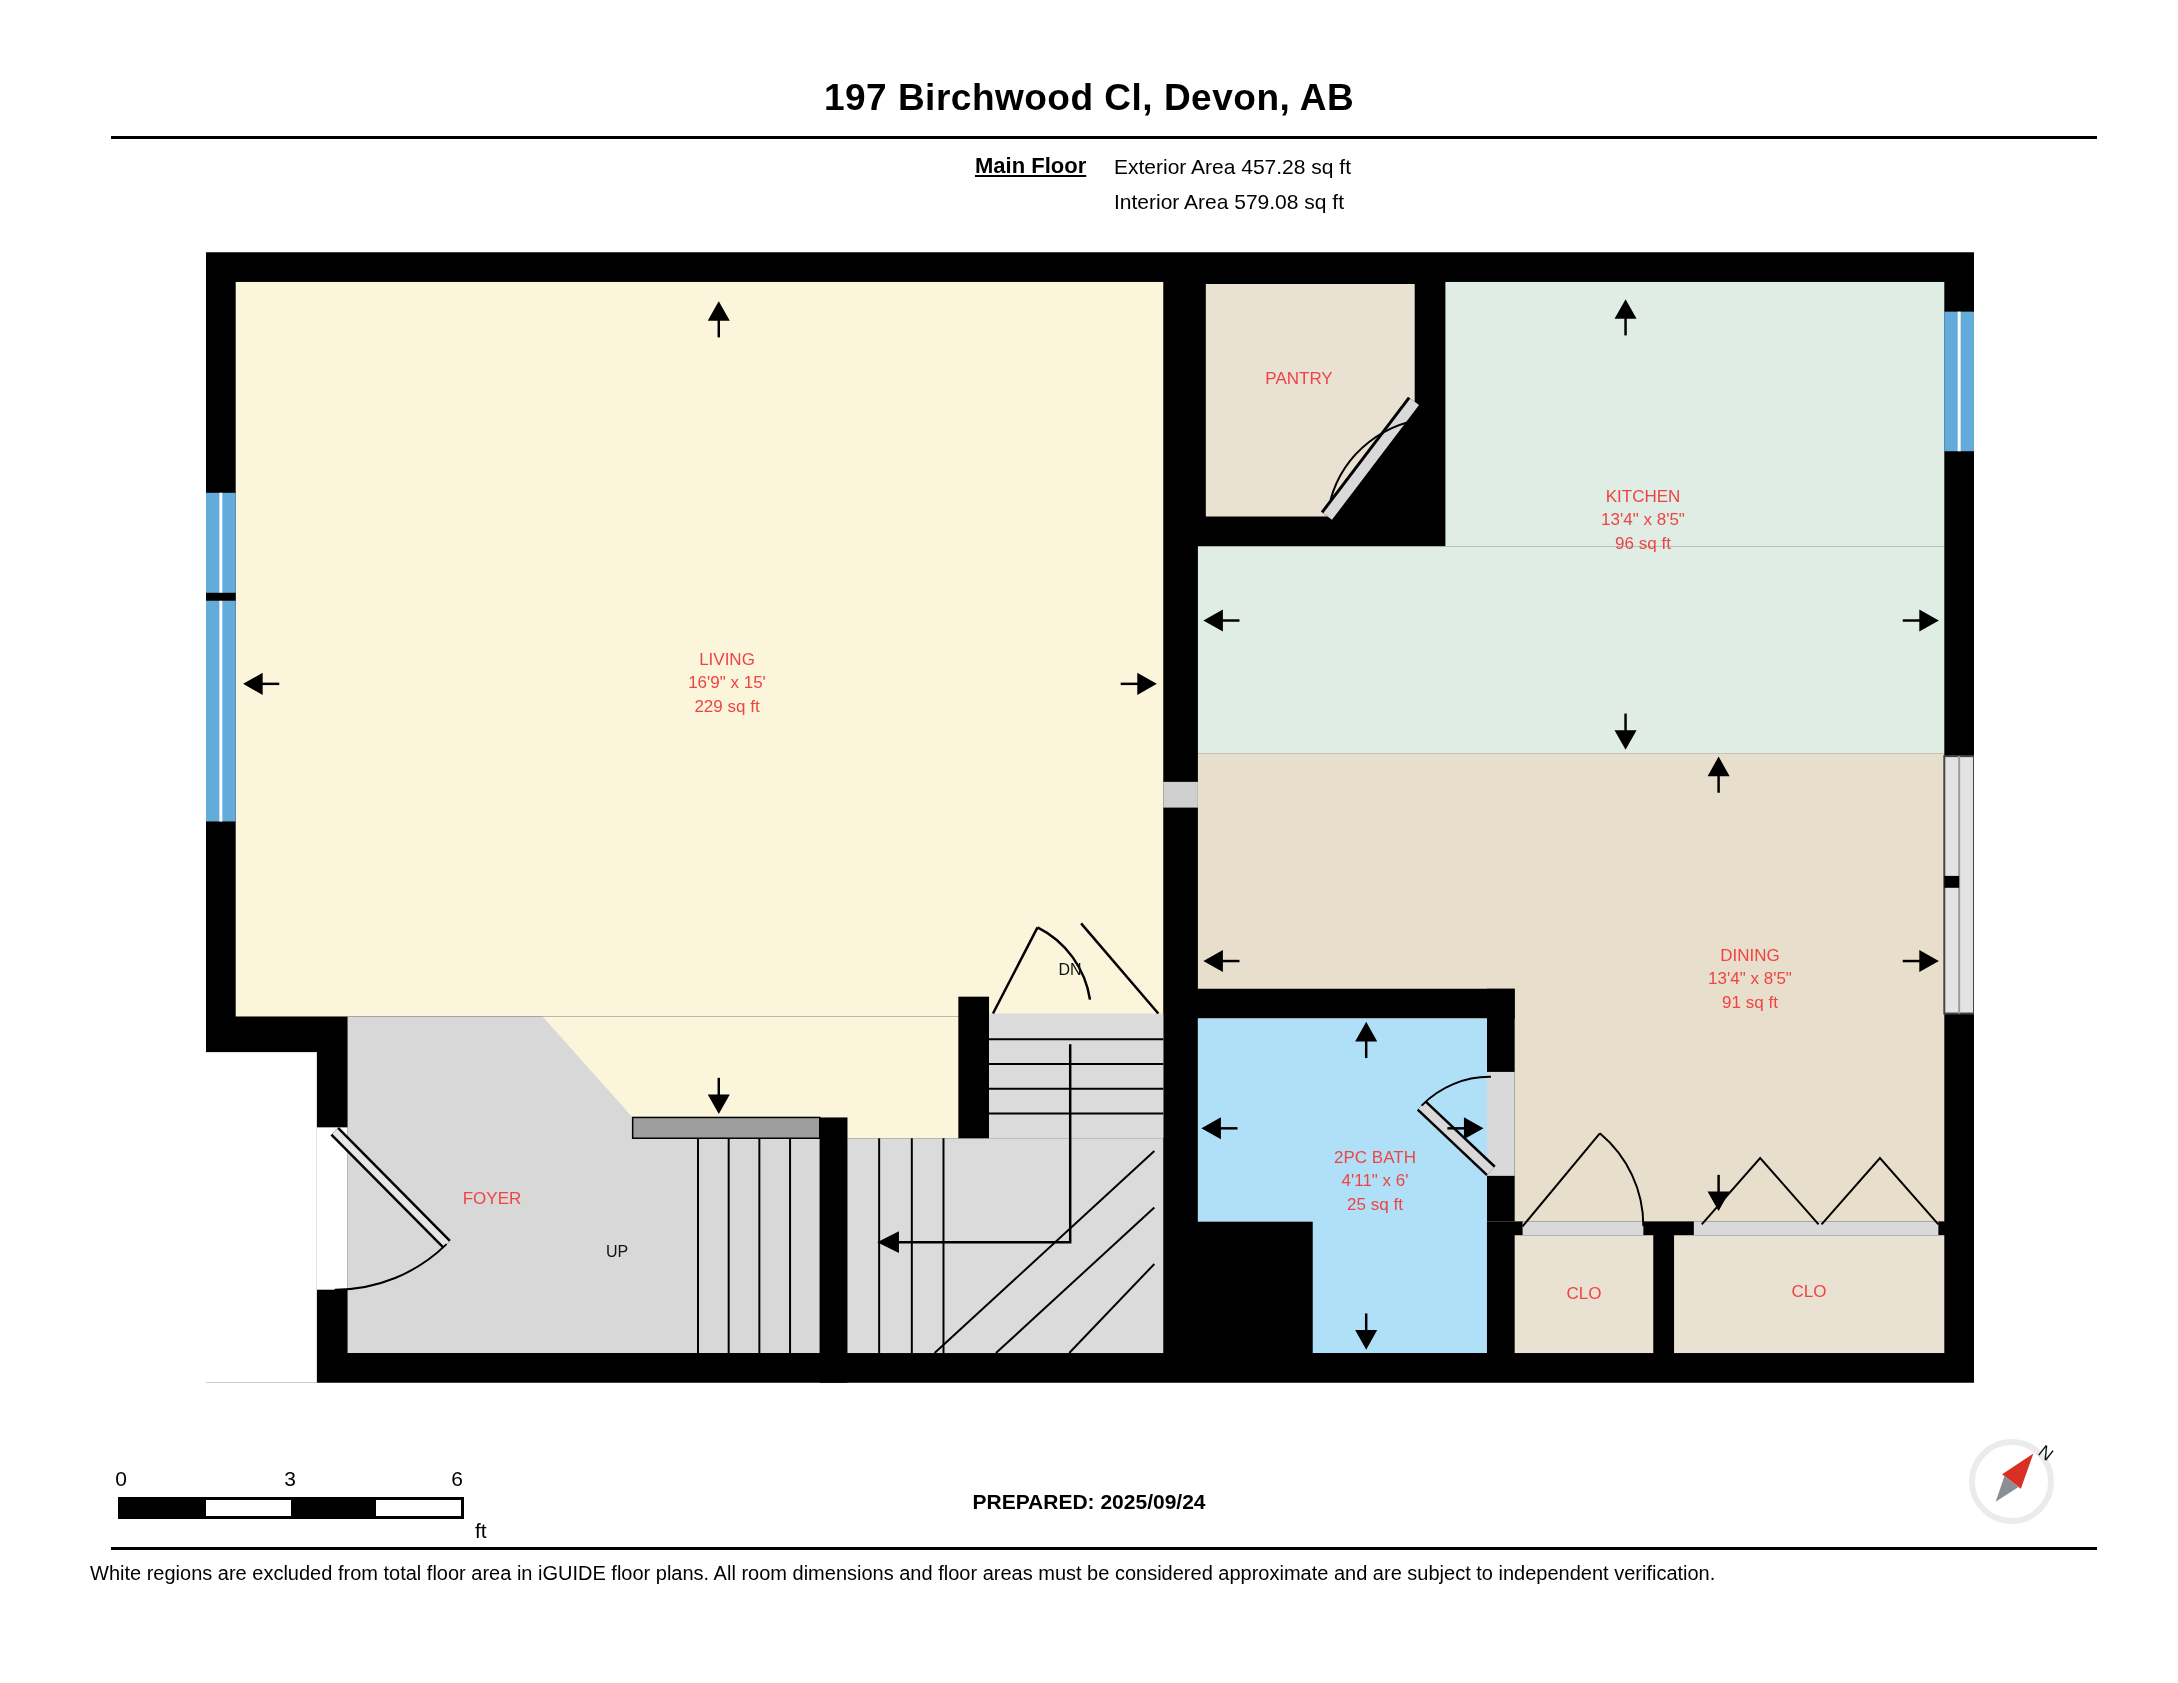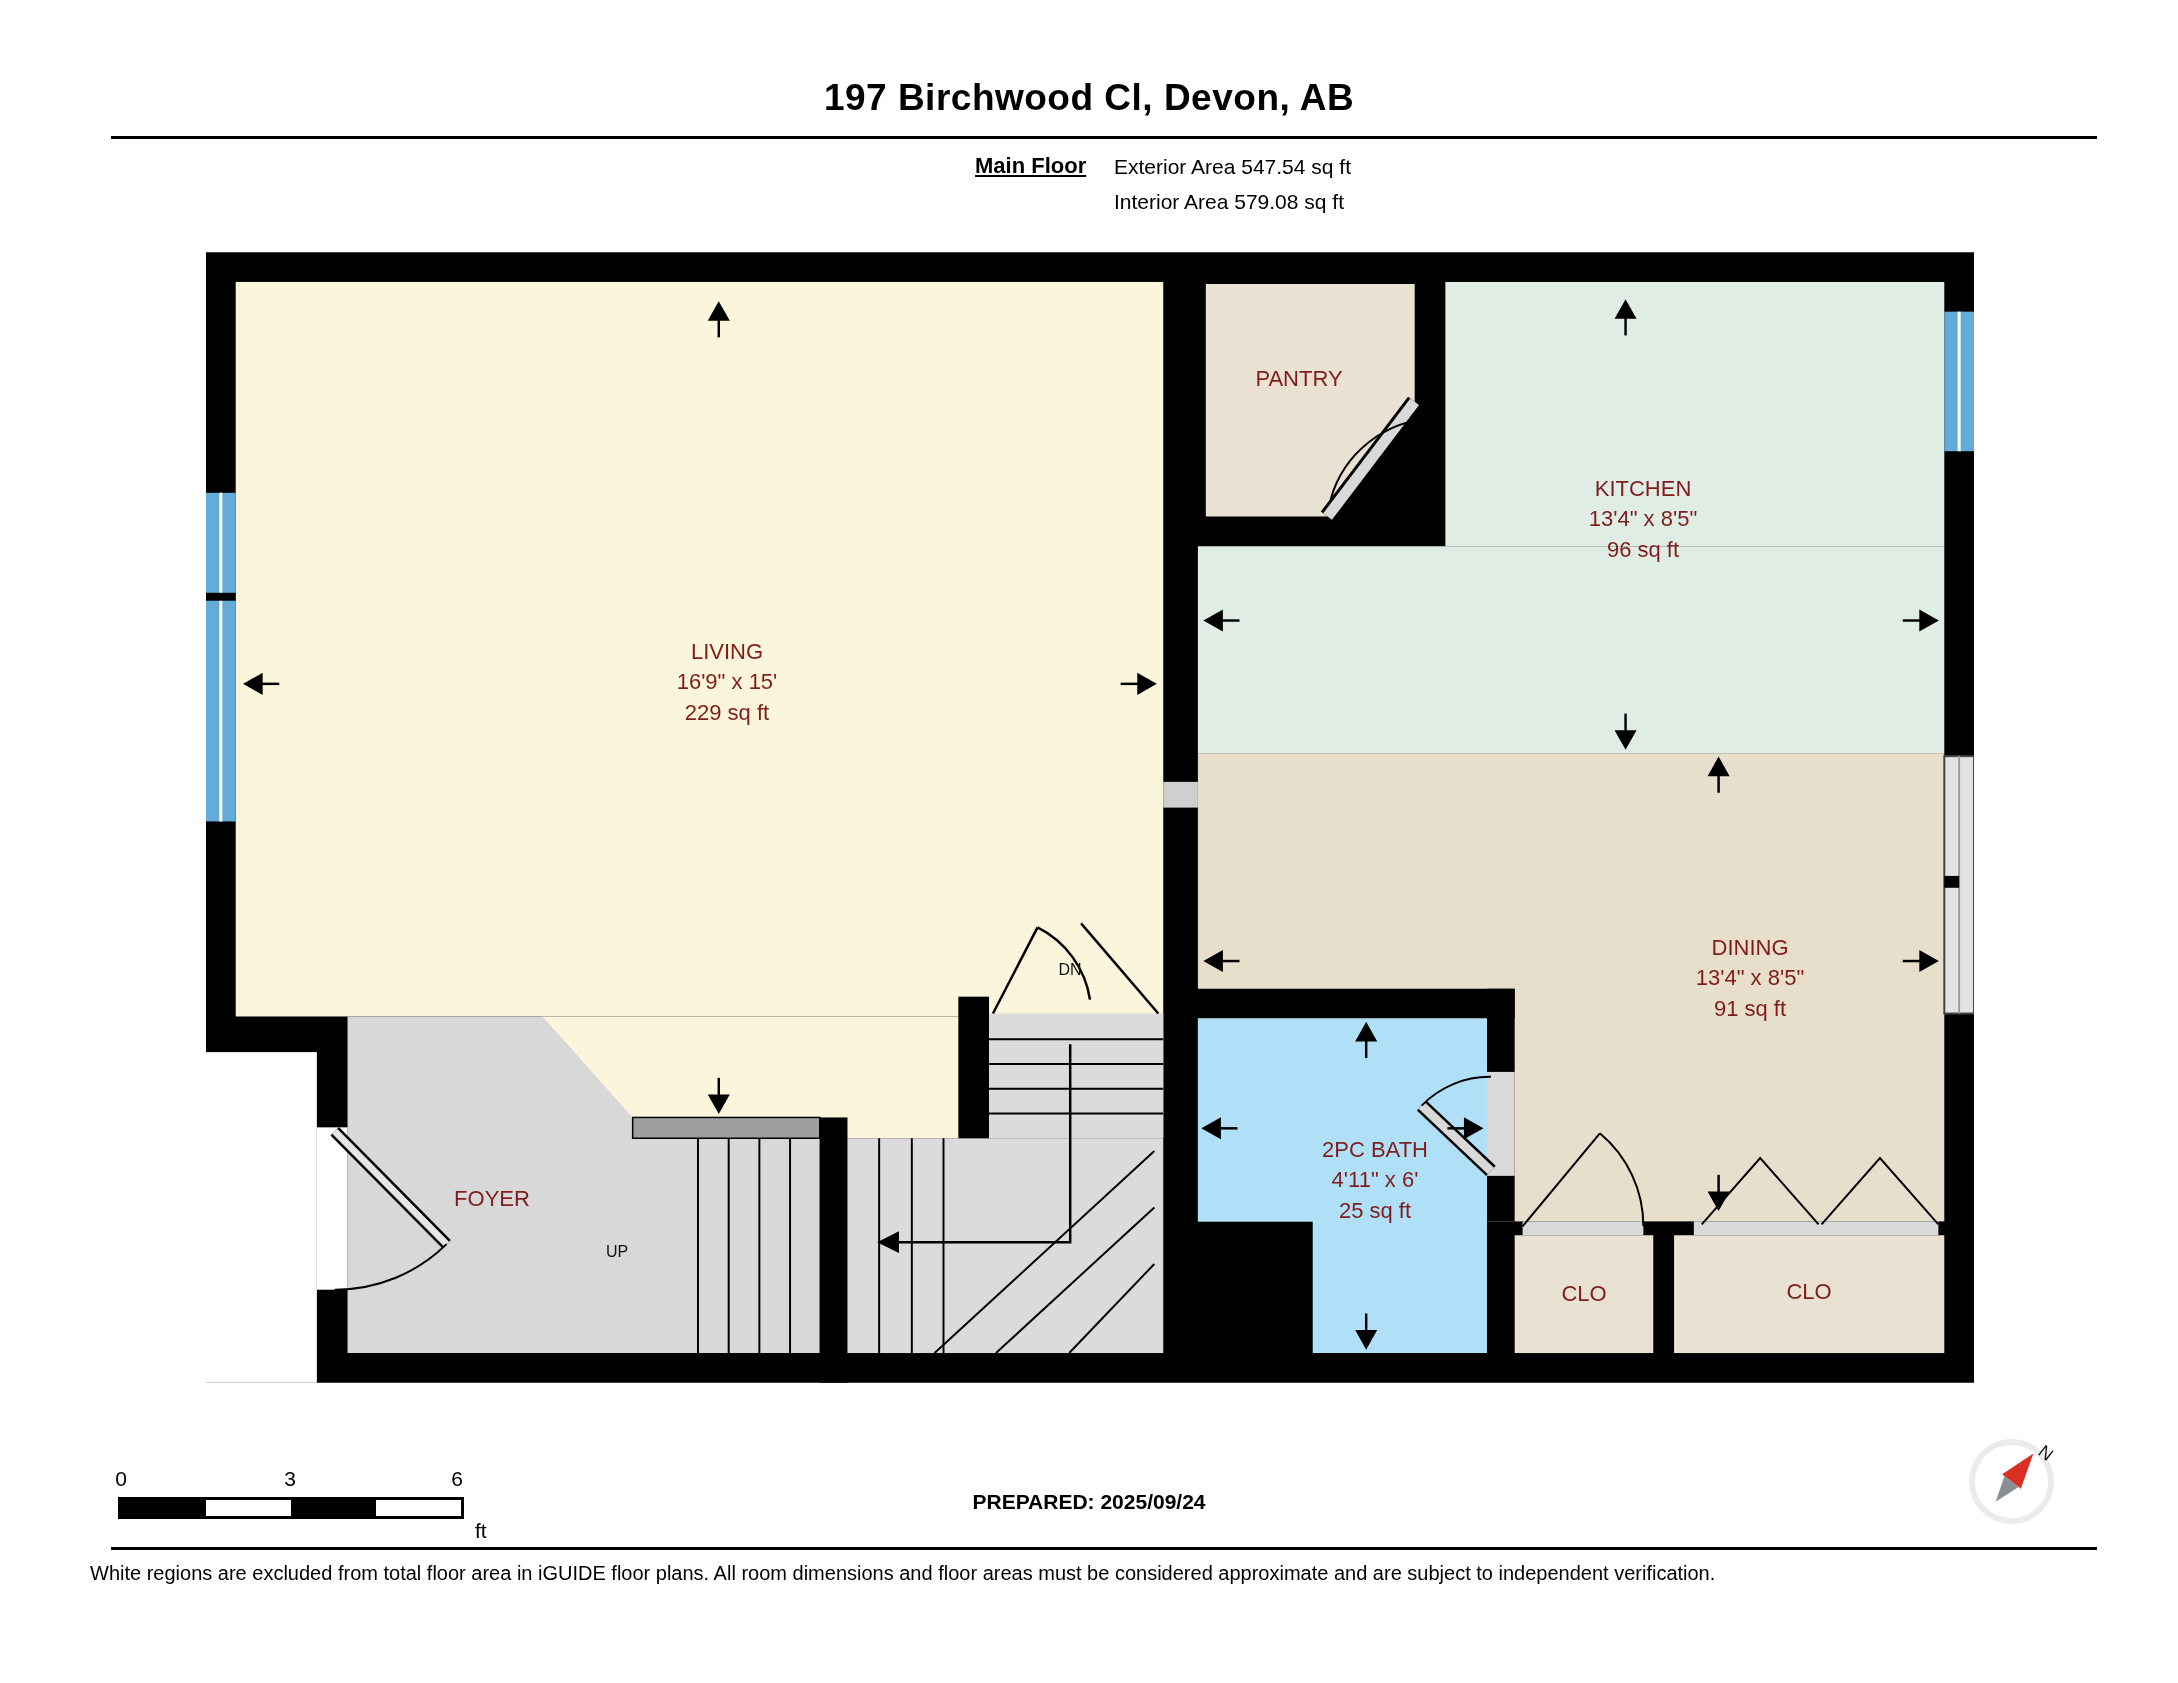--- a/index.html
+++ b/index.html
@@ -11,21 +11,21 @@
   #title {
     position:absolute; top:77px; left:0; width:100%; text-align:center;
     font-size:37px; font-weight:bold; letter-spacing:0.5px;
   }
   .subhead { position:absolute; font-size:21px; }
   #floor-label { font-weight:bold; font-size:22px;text-decoration:underline; }
   #plan { position:absolute; left:206px; top:252px; width:1768px; height:1131px; }
   #plan svg { position:absolute; left:0; top:0; }
   .room-label {
     position:absolute; transform:translate(-50%,-50%); text-align:center;
-    font-size:22px; line-height:1.38; color:#7f1d1d; white-space:nowrap;
+    font-size:17px; line-height:1.38; color:#ef4444; white-space:nowrap;
   }
   .stair-label {
     position:absolute; transform:translate(-50%,-50%); font-size:16px; color:#111;
   }
   #scalebar { position:absolute; left:111px; top:1467px; width:436px; height:59px; }
   .tick { position:absolute; top:0; transform:translateX(-50%); font-size:21px; }
   #scalebar-bar {
     position:absolute; left:7px; top:30px; width:340px; height:16px;
     border:3px solid #000; display:flex;
   }
@@ -42,21 +42,21 @@
   }
   #disclaimer { position:absolute; left:90px; top:1562px; font-size:20px; }
 </style>
 </head>
 <body>
 
 <div id="title">197 Birchwood Cl, Devon, AB</div>
 <div class="hr" style="left:111px; top:136px; width:1986px;"></div>
 
 <div id="floor-label" class="subhead" style="left:975px; top:153px;">Main Floor</div>
-<div class="subhead" style="left:1114px; top:155px;">Exterior Area 547.54 sq ft</div>
+<div class="subhead" style="left:1114px; top:155px;">Exterior Area 457.28 sq ft</div>
 <div class="subhead" style="left:1114px; top:190px;">Interior Area 579.08 sq ft</div>
 
 <div id="plan">
   <svg viewBox="0 0 1786 1142" width="1768" height="1131">
 
     <rect x="0" y="0" width="1786" height="1142" fill="#000000"></rect>
     <rect x="0" y="808" width="112" height="334" fill="#ffffff"></rect>
 
     <rect x="30" y="30" width="937" height="742" fill="#FBF5DB"></rect>
     <rect x="340" y="772" width="627" height="123" fill="#FBF5DB"></rect>

